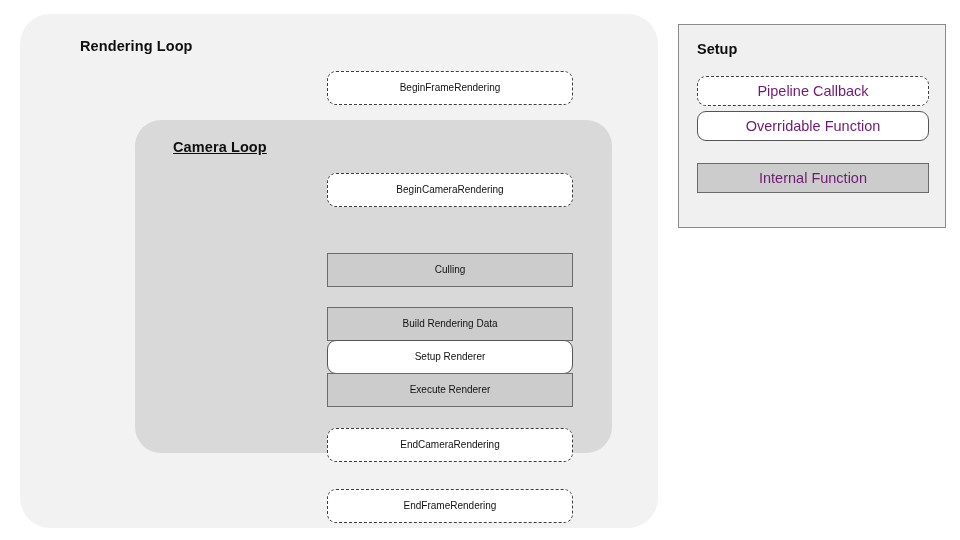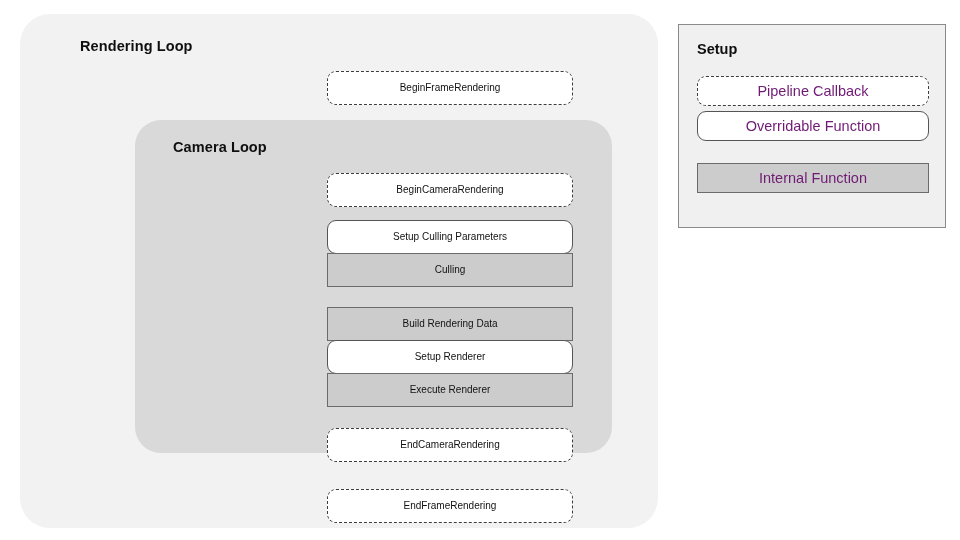--- a/index.html
+++ b/index.html
@@ -47,21 +47,21 @@
 
   .panel-title {
     position: absolute;
     font-size: 14.5px;
     font-weight: bold;
     color: #0f0f0f;
     letter-spacing: 0.1px;
     white-space: nowrap;
   }
   .outer-title { left: 60px; top: 24px; }
-  .inner-title { left: 38px; top: 19px; }
+  .inner-title { left: 38px; top: 19px; text-decoration: underline; }
 
   
   .node {
     position: absolute;
     left: 307px;          
     width: 246px;
     height: 34px;
     box-sizing: border-box;
     display: flex;
     align-items: center;
@@ -152,21 +152,20 @@
   </div>
 
   <div class="inner-panel">
     <div class="panel-title inner-title">Camera Loop</div>
   </div>
 
   <div class="node callback n-begin-frame">BeginFrameRendering</div>
 
   <div class="node callback n-begin-camera">BeginCameraRendering</div>
 
-  <div class="node overridable n-setup-culling">Setup Culling Parameters</div>
 
   <div class="node internal n-culling">Culling</div>
 
   <div class="node internal n-build-data">Build Rendering Data</div>
 
   <div class="node overridable n-setup-renderer">Setup Renderer</div>
 
   <div class="node internal n-execute-renderer">Execute Renderer</div>
 
   <div class="node callback n-end-camera">EndCameraRendering</div>

